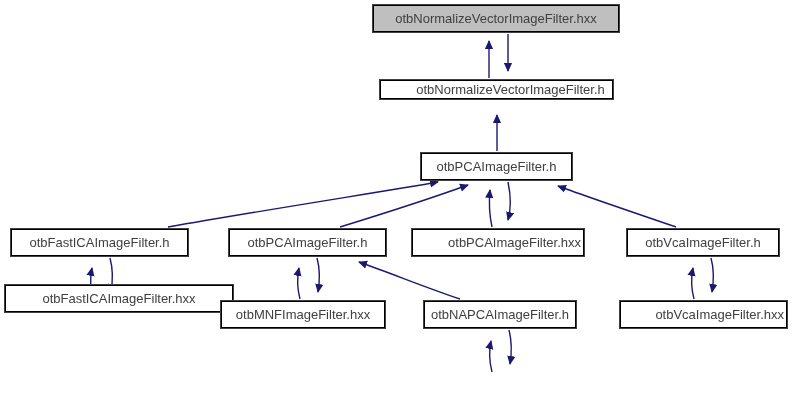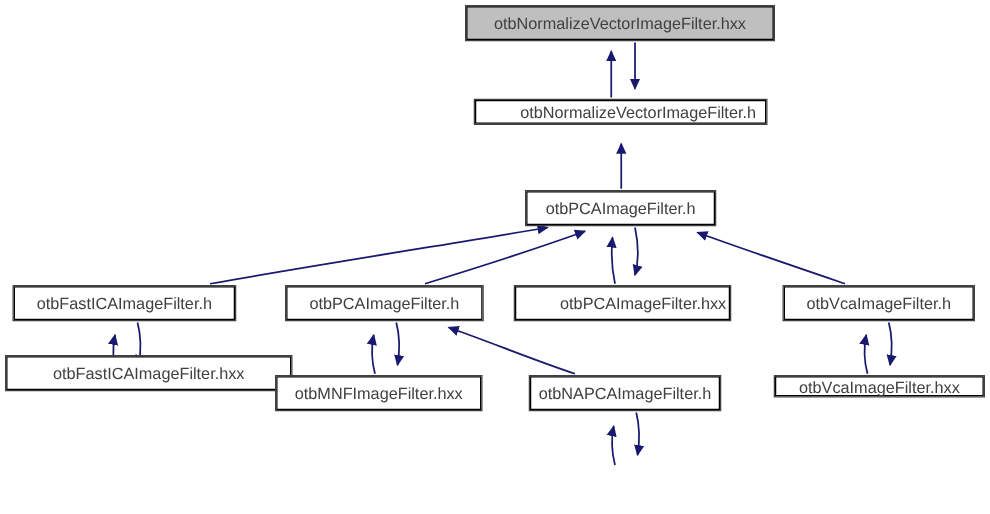--- a/index.html
+++ b/index.html
@@ -135,18 +135,18 @@
   </div>
 
   <div class="node" style="left:221px; top:301px; width:164px; height:27px;">
     <span class="node-label">otbMNFImageFilter.hxx</span>
   </div>
 
   <div class="node" style="left:424px; top:301px; width:152px; height:27px;">
     <span class="node-label">otbNAPCAImageFilter.h</span>
   </div>
 
-  <div class="node" style="left:620px; top:301px; width:167px; height:16px;">
+  <div class="node" style="left:620px; top:301px; width:167px; height:27px;justify-content:flex-end;">
     <span class="node-label">otbVcaImageFilter.hxx</span>
   </div>
 
 
 </div>
 
 </body></html>

